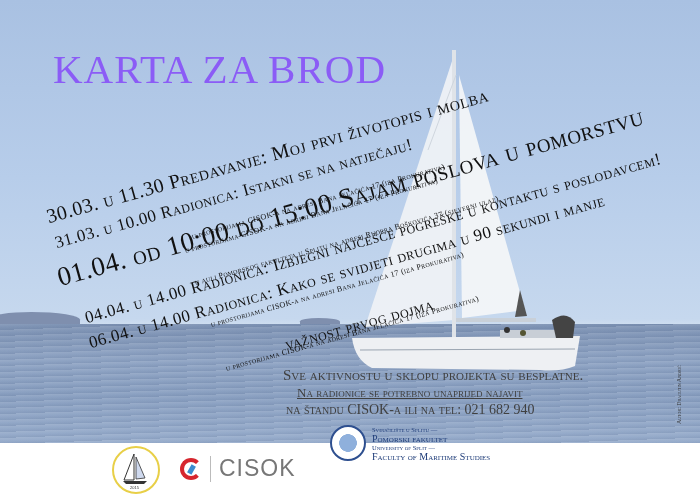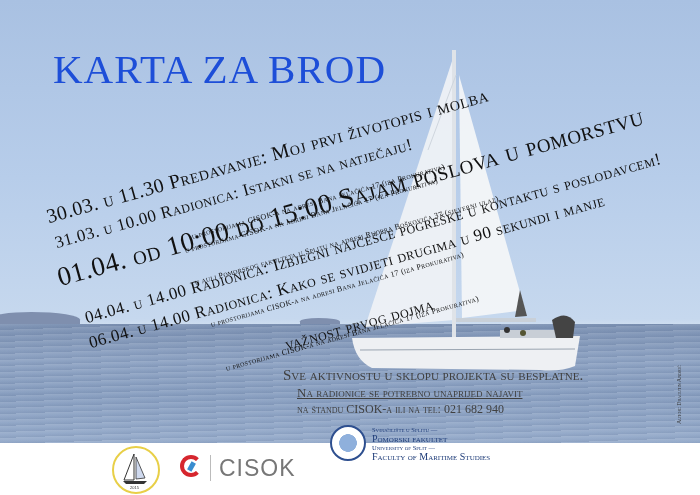--- a/index.html
+++ b/index.html
@@ -5,30 +5,30 @@
   html, body { margin:0; padding:0; }
   body { width:700px; height:495px; overflow:hidden; background:#fff; position:relative; font-family:"DejaVu Serif", serif; }
   .scene { position:absolute; left:0; top:0; width:700px; height:443px; overflow:hidden;
     background:linear-gradient(180deg,#a9c1e2 0%,#b7cdea 40%,#c6d8ee 72%,#d3e1f1 74%); }
   .sea { position:absolute; left:0; top:324px; width:700px; height:119px;
     background:
       repeating-linear-gradient(178deg, rgba(255,255,255,0.10) 0px, rgba(255,255,255,0.0) 3px, rgba(40,60,100,0.10) 6px),
       linear-gradient(180deg,#7e93b4 0%,#8ea3c3 30%,#8aa0c1 60%,#98adcc 100%); }
   .hill { position:absolute; background:#7f8fae; border-radius:60% 70% 0 0; }
   .boat { position:absolute; left:0; top:0; width:700px; height:443px; }
-  .title { position:absolute; left:53px; top:45px; font-family:"Liberation Serif", serif; font-size:41px; letter-spacing:1px; color:#1d4ed8; font-weight:normal; }
+  .title { position:absolute; left:53px; top:45px; font-family:"Liberation Serif", serif; font-size:41px; letter-spacing:1px; color:#8b5cf6; font-weight:normal; }
   .rot { position:absolute; transform-origin:0 100%; transform:rotate(-15.5deg); white-space:nowrap; color:#111; font-family:"Liberation Serif", serif; font-variant:small-caps; }
   .big { font-size:20px; letter-spacing:0.5px; }
   .sub { font-size:8px; letter-spacing:0.3px; }
   .huge { font-size:27px; letter-spacing:0.5px; }
   .info { position:absolute; left:283px; color:#404040; font-family:"Liberation Serif", serif; font-variant:small-caps; white-space:nowrap; }
   .credit { position:absolute; left:676px; top:424px; transform-origin:0 0; transform:rotate(-90deg); font-size:6px; color:#333; white-space:nowrap; font-family:"Liberation Serif", serif; font-variant:small-caps; }
   .footer { position:absolute; left:0; top:443px; width:700px; height:52px; background:#fff; }
   .logo-circle { position:absolute; left:112px; top:446px; width:44px; height:44px; border-radius:50%; border:2px solid #e8cf47; background:#fff; }
-  .cisok { position:absolute; left:180px; top:455px; display:flex; align-items:flex-start; gap:8px; }
+  .cisok { position:absolute; left:180px; top:455px; display:flex; align-items:center; gap:8px; }
   .cisok-c { width:22px; height:22px; border-radius:50%; border:4px solid #d6262e; border-right-color:transparent; box-sizing:border-box; position:relative; }
   .cisok-c::after { content:""; position:absolute; left:5px; top:3px; width:5px; height:9px; background:#3a8ccf; transform:rotate(30deg); }
   .cisok-bar { width:1px; height:26px; background:#bbb; }
   .cisok-text { font-family:"Liberation Sans", sans-serif; font-size:23px; color:#777; letter-spacing:1px; }
   .pfst { position:absolute; left:330px; top:425px; display:flex; align-items:center; gap:6px; }
   .pfst-seal { width:36px; height:36px; border-radius:50%; border:2px solid #2e4f8f; box-sizing:border-box; background:radial-gradient(circle,#8fb0dc 0 38%, #fff 40% 100%); }
   .pfst-text { font-family:"Liberation Serif", serif; color:#1d3b78; font-variant:small-caps; line-height:9px; }
   .pfst-text .s { font-size:6.5px; }
   .pfst-text .b { font-size:10px; }
 </style>
@@ -89,21 +89,21 @@
 
 <div class="rot big" style="left:92px;top:333px;font-size:17px;">
   <span>06.04. u 14.00</span>
   <span>Radionica: Kako se svidjeti drugima u 90 sekundi i manje</span>
 </div>
 <div class="rot big" style="left:288px;top:335px;font-size:17px;">važnost prvog dojma</div>
 <div class="rot sub" style="left:227px;top:364px;">u prostorijama CISOK-a na adresi Bana Jelačića 17 (iza Prokurativa)</div>
 
 <div class="info" style="top:367px;font-size:15px;">Sve aktivnostu u sklopu projekta su besplatne.</div>
 <div class="info" style="left:297px;top:385px;font-size:13px;text-decoration:underline;">Na radionice se potrebno unaprijed najavit</div>
-<div class="info" style="left:297px;top:402px;font-size:12px;">na štandu CISOK-a ili na tel: 021 682 940</div>
+<div class="info" style="left:286px;top:402px;font-size:14px;">na štandu CISOK-a ili na tel: 021 682 940</div>
 
 <div class="credit">Autor: Dragutin Andrić</div>
 
 <div class="footer"></div>
 
 <div class="logo-circle">
   <svg width="44" height="44" viewBox="0 0 44 44">
     <path d="M20 6 L20 32 L10 32 Z" fill="none" stroke="#333" stroke-width="1"></path>
     <path d="M22 9 L31 30 L22 31 Z" fill="#cfd9ee" stroke="#333" stroke-width="0.8"></path>
     <path d="M9 33 L33 33 L30 36 L12 36 Z" fill="#333"></path>

